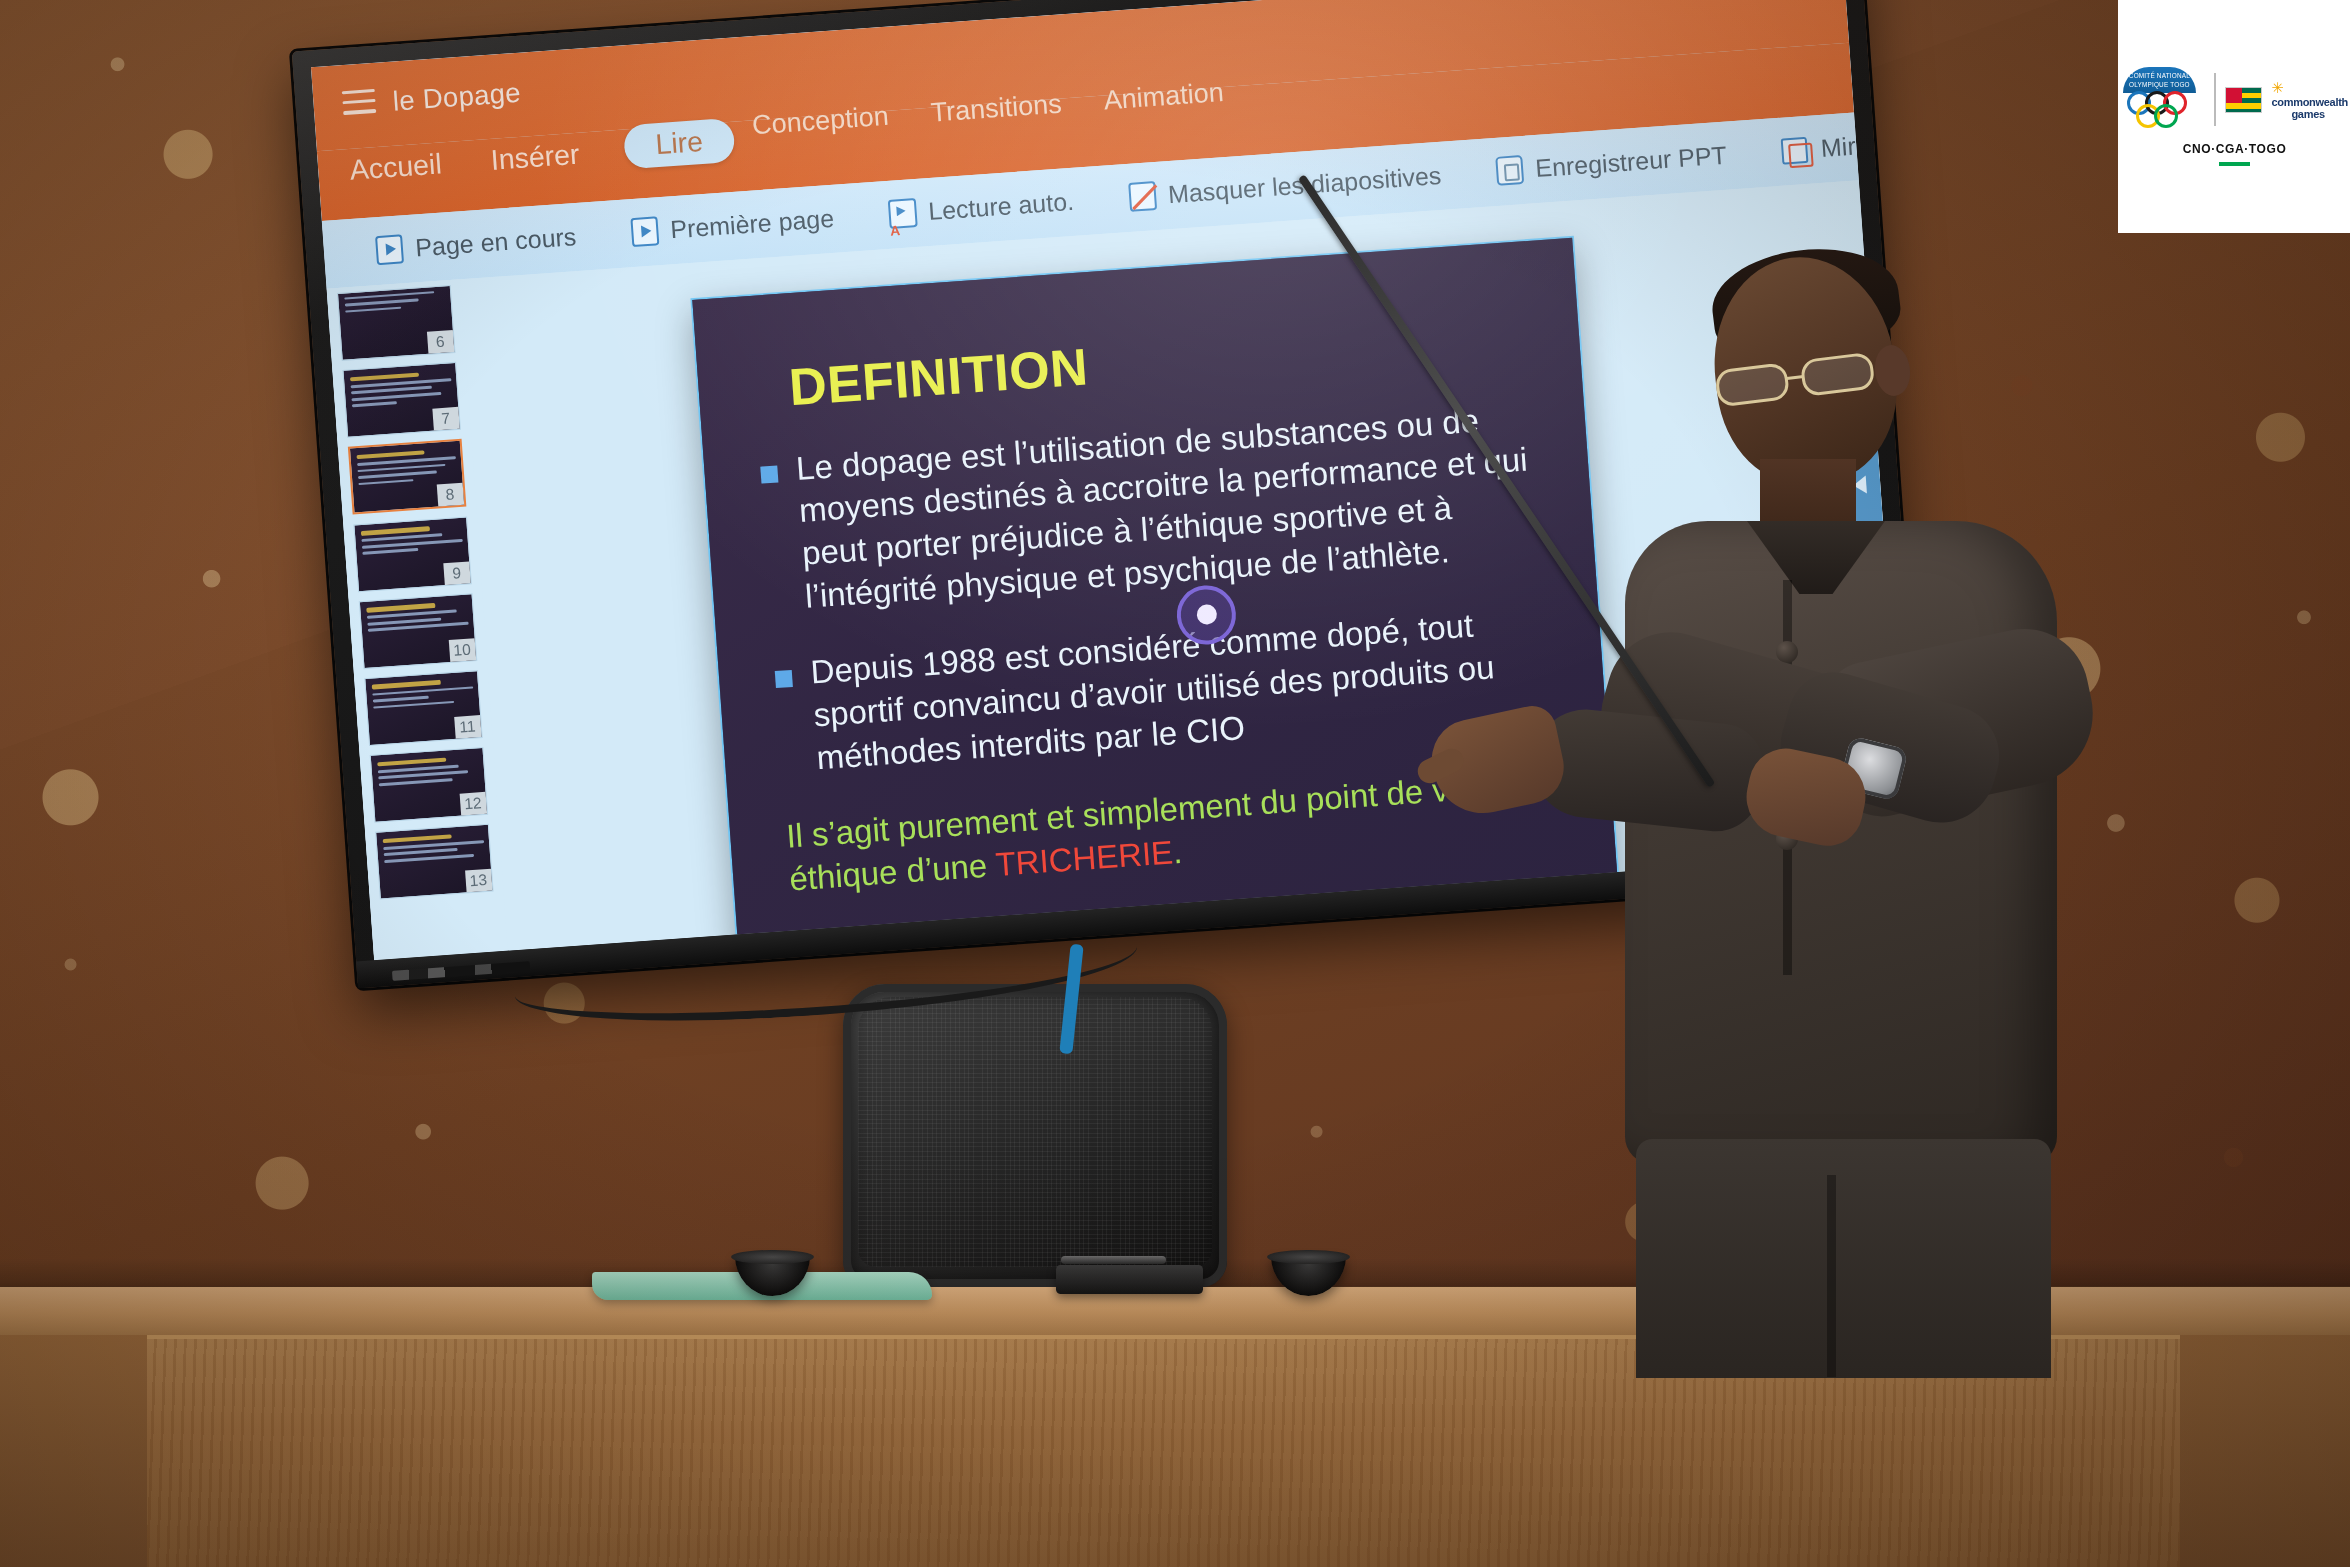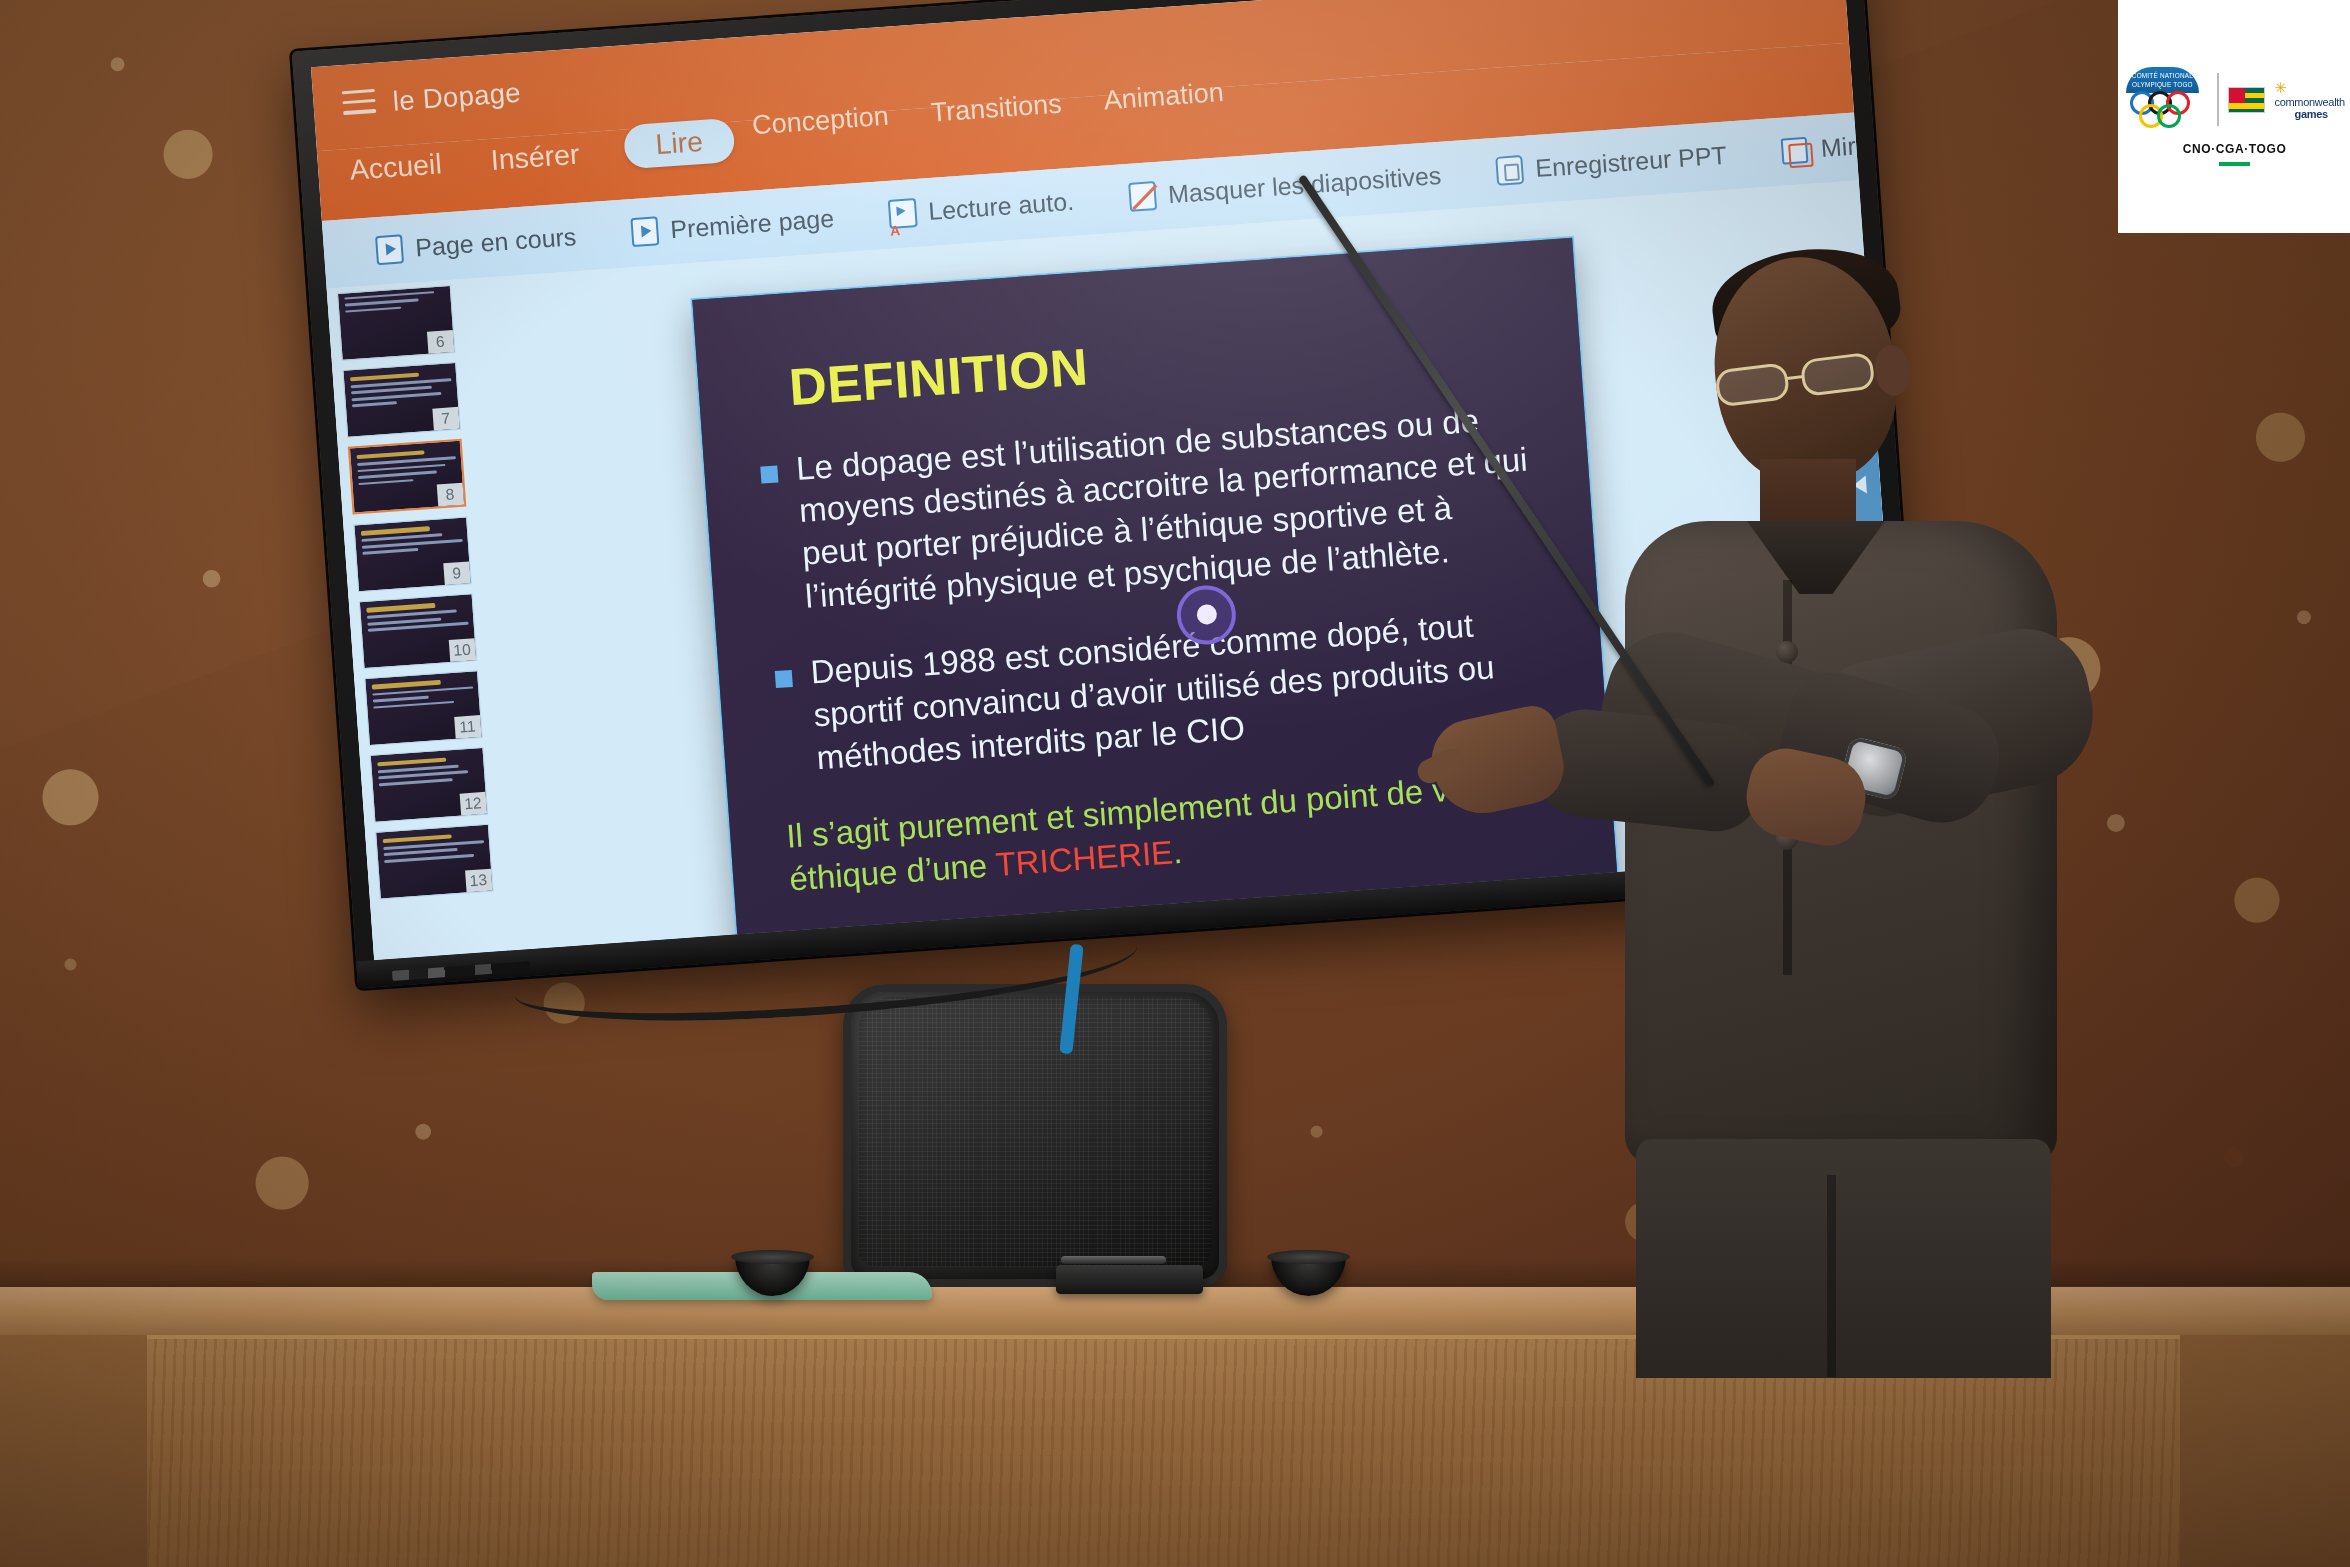--- a/index.html
+++ b/index.html
@@ -471,21 +471,21 @@
     background:repeating-linear-gradient(180deg,#006a4e 0 5.1px,#ffce00 5.1px 10.3px,#006a4e 10.3px 15.4px,#ffce00 15.4px 20.6px,#006a4e 20.6px 26px);
   }
   .logo-flag::after{
     content:""; position:absolute; left:0; top:0; width:15.6px; height:15.6px; background:#d21034;
   }
   .logo-flag i {
     position:absolute; left:3.7px; top:3.7px; color:#fff; font-size:8.3px; line-height:8.3px;
   }
   .logo-cw { display:flex; flex-direction:column; }
   .logo-cw .cw-mark { font-size:14.7px; color:#f0a500; letter-spacing:-0.9px; }
-  .logo-cw .cw-t1 { font-size:11px; color:#1b3a6b; font-weight:normal; letter-spacing:-0.3px; }
+  .logo-cw .cw-t1 { font-size:11px; color:#1b3a6b; font-weight:bold; letter-spacing:-0.3px; }
   .logo-cw .cw-t2 { font-size:11px; color:#1b3a6b; font-weight:bold; letter-spacing:-0.3px;padding-left:20px; }
   .logo-caption { margin-top:9.2px; font-size:12px; font-weight:bold; color:#111; letter-spacing:0.6px; }
   .logo-bar { margin-top:5.5px; width:31px; height:4.6px; background:#00a650; }
 
   
   .glare {
     position:absolute; left:0; top:0; width:100%; height:100%;
     background:radial-gradient(ellipse at 62% 18%, rgba(255,255,255,.16), rgba(255,255,255,0) 55%);
     pointer-events:none;
   }

